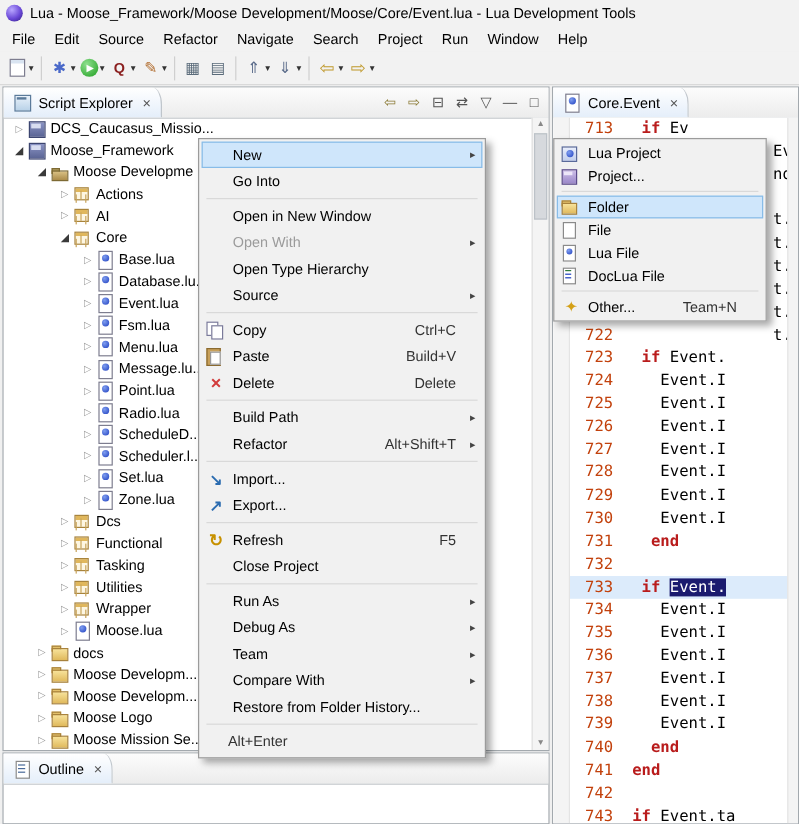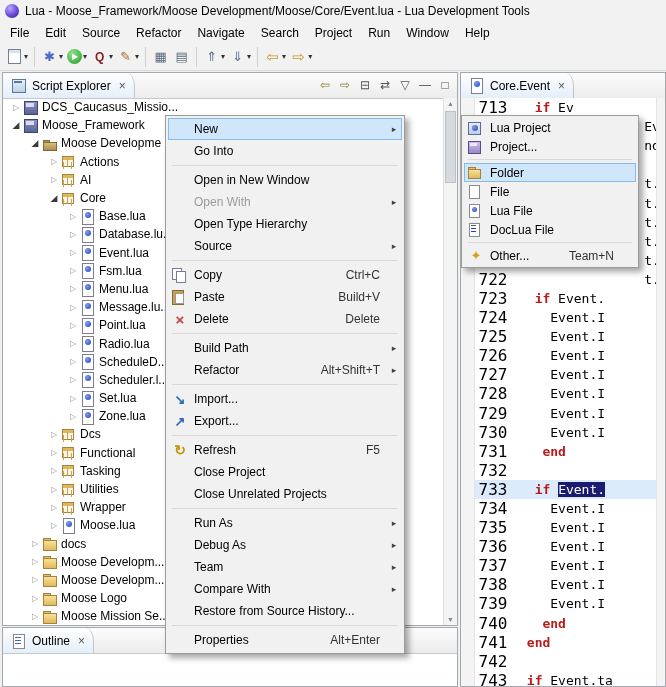--- a/index.html
+++ b/index.html
@@ -82,21 +82,21 @@
   .sb-thumb{position:absolute;left:1px;right:1px;top:13px;height:70px;background:#d6d9dd;border:1px solid #bcc2c8;}
   .sb-arrow{position:absolute;left:0;right:0;height:11px;font-size:7px;color:#888;text-align:center;line-height:11px;}
 
   
   .editor-body{position:absolute;left:0;top:25px;right:0;bottom:0;background:#fff;overflow:hidden;}
   .ann-ruler{position:absolute;left:0;top:0;width:13px;bottom:0;background:#f4f4f4;border-right:1px solid #e4e4e4;}
   .ovr-ruler{position:absolute;right:0;top:0;width:8px;bottom:0;background:#f4f4f4;border-left:1px solid #e4e4e4;}
   #code{position:absolute;left:14px;top:0;right:8px;bottom:0;font:13px "DejaVu Sans Mono",monospace;}
   .cl{height:19.1px;display:flex;align-items:center;}
   .cl.hl{background:#dcebfb;}
-  .ln{width:36px;text-align:center;padding-right:8px;color:#000000;flex:none;font-size:16px;}
+  .ln{width:36px;text-align:right;padding-right:8px;color:#c2410c;flex:none;font-size:13px;}
   .ct{white-space:pre;}
   .tok-kw{color:#b91c1c;font-weight:bold;}
   .tok-sel{background:#1b1b6f;color:#fff;}
 
   
   .menu{position:absolute;background:#f1f1f1;border:1px solid #9b9b9b;padding:2px;
      box-shadow:4px 4px 6px rgba(0,0,0,0.35);box-sizing:border-box;}
   #context-menu{left:165px;top:115px;width:240px;z-index:10;}
   #new-submenu{left:461px;top:115px;width:178px;z-index:11;}
   .cm-item{height:22px;display:flex;align-items:center;padding:0 2px;}
@@ -616,26 +616,20 @@
       <span class="cm-label">Refresh</span>
       <span class="cm-short">F5</span>
       <span class="cm-arrow"></span>
     </div>
     <div class="cm-item">
       <span class="cm-ico"></span>
       <span class="cm-label">Close Project</span>
       <span class="cm-short"></span>
       <span class="cm-arrow"></span>
     </div>
-    <div class="cm-item">
-      <span class="cm-ico"></span>
-      <span class="cm-label">Close Unrelated Projects</span>
-      <span class="cm-short"></span>
-      <span class="cm-arrow"></span>
-    </div>
     <div class="cm-sep"></div>
     <div class="cm-item">
       <span class="cm-ico"></span>
       <span class="cm-label">Run As</span>
       <span class="cm-short"></span>
       <span class="cm-arrow">▸</span>
     </div>
     <div class="cm-item">
       <span class="cm-ico"></span>
       <span class="cm-label">Debug As</span>
@@ -649,28 +643,27 @@
       <span class="cm-arrow">▸</span>
     </div>
     <div class="cm-item">
       <span class="cm-ico"></span>
       <span class="cm-label">Compare With</span>
       <span class="cm-short"></span>
       <span class="cm-arrow">▸</span>
     </div>
     <div class="cm-item">
       <span class="cm-ico"></span>
-      <span class="cm-label">Restore from Source History...</span>
-      <span class="cm-short"></span>
-      <span class="cm-arrow"></span>
-    </div>
-    <div class="cm-sep"></div>
-    <div class="cm-item">
-      <span class="cm-ico"></span>
-      <span class="cm-label">Properties</span>
+      <span class="cm-label">Restore from Folder History...</span>
+      <span class="cm-short"></span>
+      <span class="cm-arrow"></span>
+    </div>
+    <div class="cm-sep"></div>
+    <div class="cm-item">
+      <span class="cm-ico"></span>
       <span class="cm-short">Alt+Enter</span>
       <span class="cm-arrow"></span>
     </div>
   </div>
 
 <div class="menu" id="new-submenu">
     <div class="cm-item">
       <span class="cm-ico mi-lua-project"></span>
       <span class="cm-label">Lua Project</span>
       <span class="cm-short"></span>

